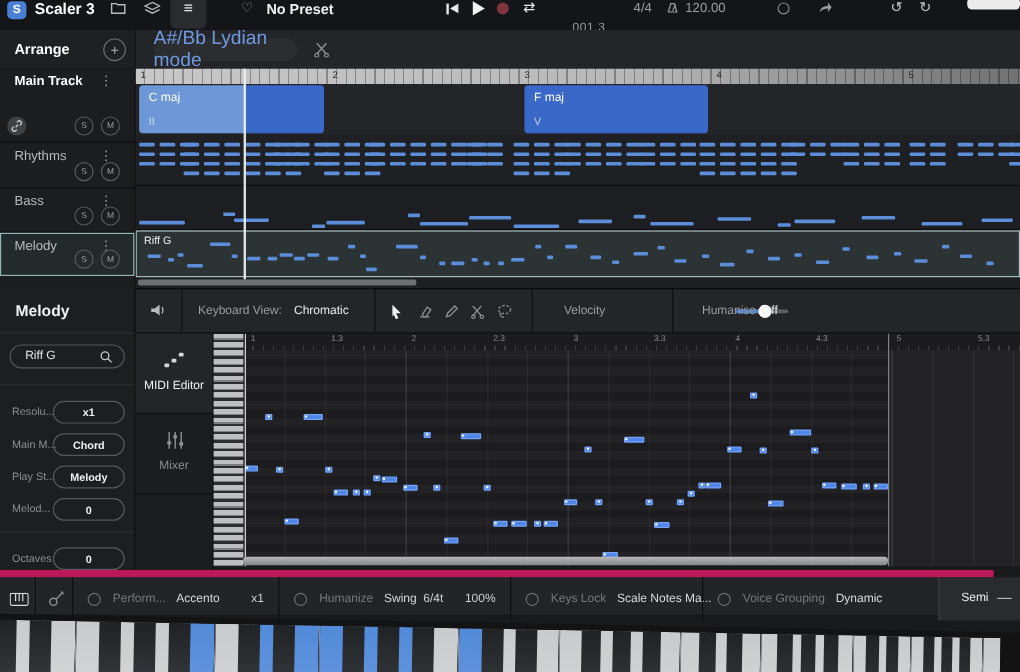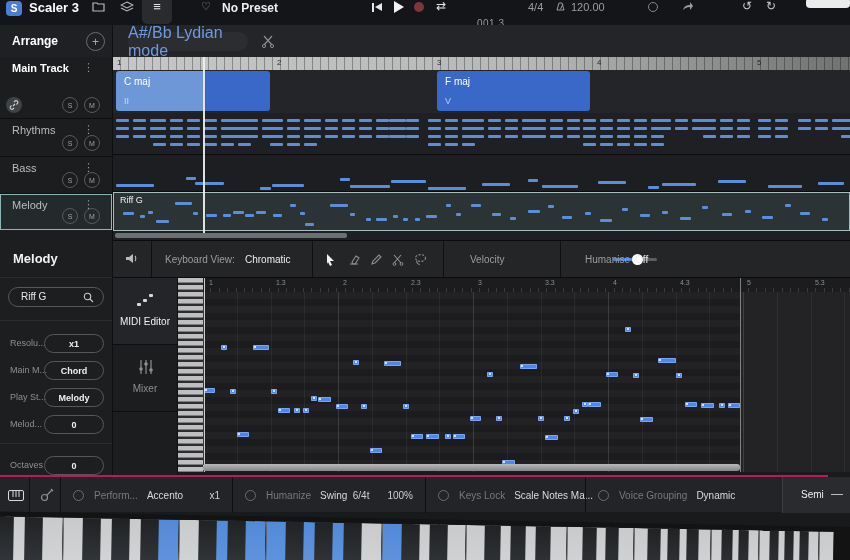--- a/index.html
+++ b/index.html
@@ -124,21 +124,21 @@
   .rollright{position:absolute;top:14px;left:538px;width:109px;height:180px;background:#232326;}
   .rnote{position:absolute;height:5px;background:#4f86e8;border-radius:1px;box-shadow:inset 0 0 0 1px rgba(160,195,255,.5);}
   .rnote::before{content:"";position:absolute;left:1px;top:1px;width:2px;height:2px;background:#fff;border-radius:1px;}
   .rnote.s::before{left:2px;}
   .rollph{position:absolute;top:0;left:1px;width:1px;height:194px;background:rgba(235,235,235,.85);}
   .rollph::after{content:"";position:absolute;bottom:2px;left:-2px;width:5px;height:5px;background:#fff;}
   .rscroll{position:absolute;left:0;top:186px;width:537px;height:7px;border-radius:3px;
            background:linear-gradient(180deg,#b9b9bb,#848587);}
 
   
-  .bbar{position:absolute;top:475px;left:0;width:828px;height:37px;background:#222427;border-top:2px solid #be185d;box-sizing:border-box;padding-left:32px;}
+  .bbar{position:absolute;top:475px;left:0;width:828px;height:37px;background:#222427;border-top:6px solid #be185d;box-sizing:border-box;padding-left:32px;}
   .bbar .vd{position:absolute;top:0;width:1px;height:36px;background:#0f0f10;}
   .bicon{position:absolute;top:8px;width:22px;height:20px;display:flex;align-items:center;justify-content:center;}
   .bgroup{position:absolute;top:0;height:36px;display:flex;align-items:center;box-sizing:border-box;
           border-left:1px solid #0f0f10;padding:0 12px;}
   .btoggle{width:9px;height:9px;border:1px solid #6a6c6e;border-radius:50%;flex:none;}
   .bgroup .lb{margin-left:10px;font-size:10px;color:#77797b;white-space:nowrap;}
   .bgroup .val{margin-left:9px;font-size:10px;color:#d8dadc;white-space:nowrap;}
   .bgroup .ex{font-size:10px;color:#cfd1d3;white-space:nowrap;}
   .semiblk{position:absolute;top:0;left:782px;width:68px;height:36px;background:#292b2e;border-left:1px solid #3a3c3e;}
   .semiblk .lb{position:absolute;top:12px;left:18px;font-size:10px;color:#f0f0f0;}

